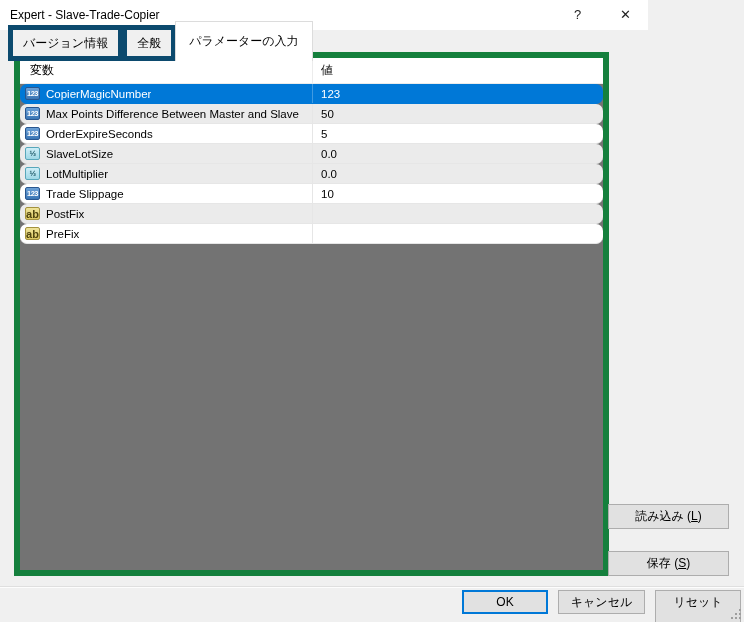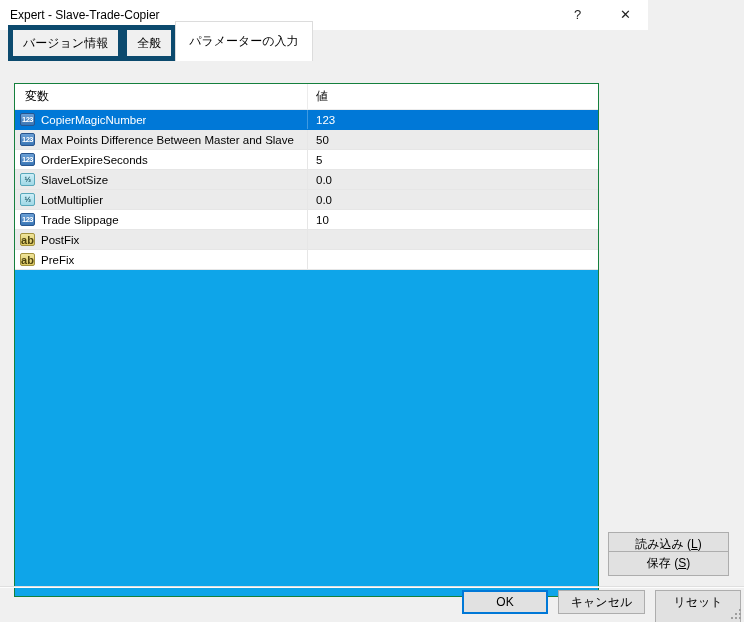--- a/index.html
+++ b/index.html
@@ -19,28 +19,28 @@
   .tb-btn.close{right:0;}
 
   
   .tabs{position:absolute;left:8px;top:36px;height:25px;display:flex;align-items:flex-end;z-index:2;}
   .tab{height:20px;line-height:20px;padding:3px 10px;background:#f0f0f0;
        border:5px solid #0c4a6e;margin-right:-1px;font-size:12px;color:#000;white-space:nowrap;}
   .tab.active{height:23px;line-height:22px;background:#ffffff;border:1px solid #dcdcdc;border-bottom:none;
        padding:8px 13px;position:relative;z-index:3;}
 
   
-  .ptable{position:absolute;left:14px;top:83px;width:583px;height:512px;background:#0ea5e9;
-          border:1px solid #15803d;box-sizing:content-box;}
+  .ptable{position:absolute;left:14px;top:52px;width:583px;height:512px;background:#737373;
+          border:6px solid #15803d;box-sizing:content-box;}
   .thead{display:flex;height:26px;box-sizing:border-box;border-bottom:1px solid #ececec;background:#fff;}
   .th{font-size:12px;line-height:24px;color:#000;box-sizing:border-box;}
   .th.name{width:293px;padding-left:10px;border-right:1px solid #ececec;}
   .th.value{flex:1;padding-left:8px;}
   .row{display:flex;height:20px;box-sizing:border-box;border-bottom:1px solid #e6e6e6;
-       font-size:11.5px;color:#000;background:#fff;}
+       font-size:11.5px;color:#000;background:#fff;border-radius:7px;}
   .row.alt{background:#ebebeb;}
   .row.selected{background:#0078d7;color:#fff;border-bottom-color:#0078d7;}
   .cell{box-sizing:border-box;display:flex;align-items:center;overflow:hidden;}
   .cell.name{width:293px;padding-left:5px;border-right:1px solid #e6e6e6;}
   .row.selected .cell.name{border-right-color:rgba(255,255,255,0.25);}
   .cell.value{flex:1;padding-left:8px;}
   .pname,.pvalue{white-space:nowrap;overflow:hidden;}
 
   
   .picon{width:15px;height:13px;border-radius:2px;margin-right:6px;flex:none;
@@ -51,21 +51,21 @@
   .picon.string{background:linear-gradient(#efe49a,#ddc964);border:1px solid #a3923e;color:#4e4410;font-size:11px;letter-spacing:0;}
   .picon.bool{background:linear-gradient(#cdeec7,#a4dd9c);border:1px solid #5aa75f;}
 
   
   .sep{position:absolute;left:0;top:586px;width:744px;height:1px;background:#dfdfdf;box-shadow:0 1px 0 #fdfdfd;}
 
   
   .btn{position:absolute;background:#e1e1e1;border:1px solid #adadad;box-sizing:border-box;
        font-size:12px;color:#000;text-align:center;cursor:default;white-space:nowrap;}
   .btn .mn{text-decoration:underline;}
-  .btn.load{left:608px;top:532px;width:121px;height:25px;line-height:23px;}
+  .btn.load{left:608px;top:504px;width:121px;height:25px;line-height:23px;}
   .btn.save{left:608px;top:551px;width:121px;height:25px;line-height:23px;}
   .btn.ok{left:462px;top:590px;width:86px;height:24px;border:2px solid #0078d7;line-height:20px;}
   .btn.cancel{left:558px;top:590px;width:87px;height:24px;line-height:22px;}
   .btn.reset{left:655px;top:590px;width:86px;height:37px;line-height:22px;}
 
   
   .grip{position:absolute;right:2px;bottom:2px;width:12px;height:12px;}
   .grip::after{content:"";position:absolute;left:0;top:0;width:2px;height:2px;
     box-shadow:9px 1px 0 #9e9e9e,5px 5px 0 #9e9e9e,9px 5px 0 #9e9e9e,
                1px 9px 0 #9e9e9e,5px 9px 0 #9e9e9e,9px 9px 0 #9e9e9e;}

